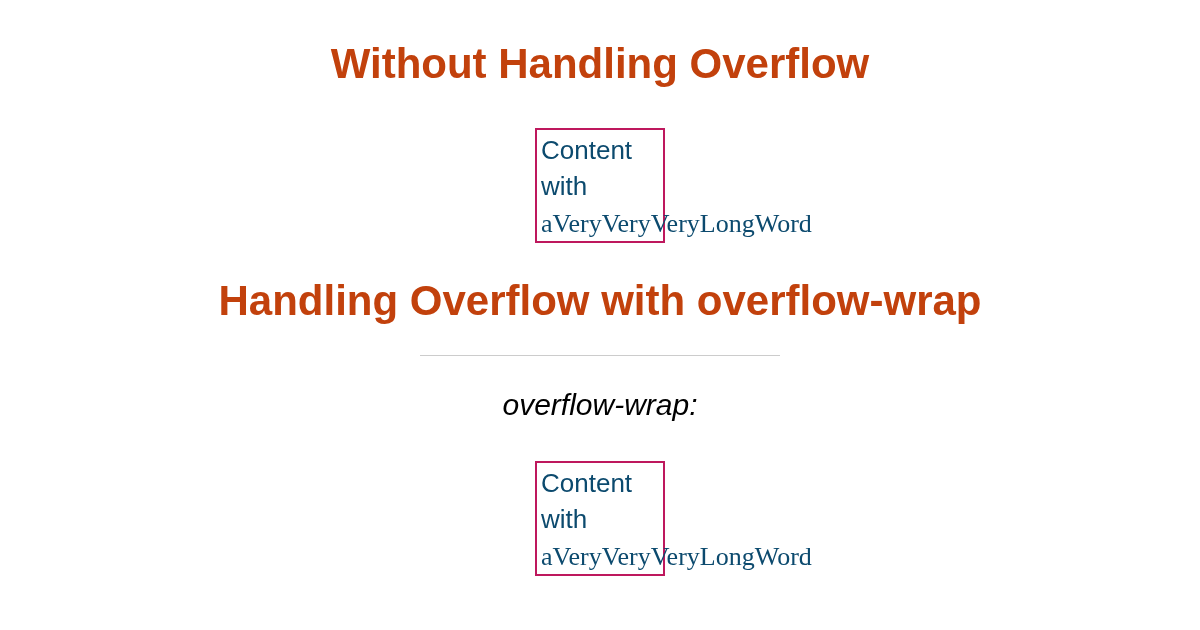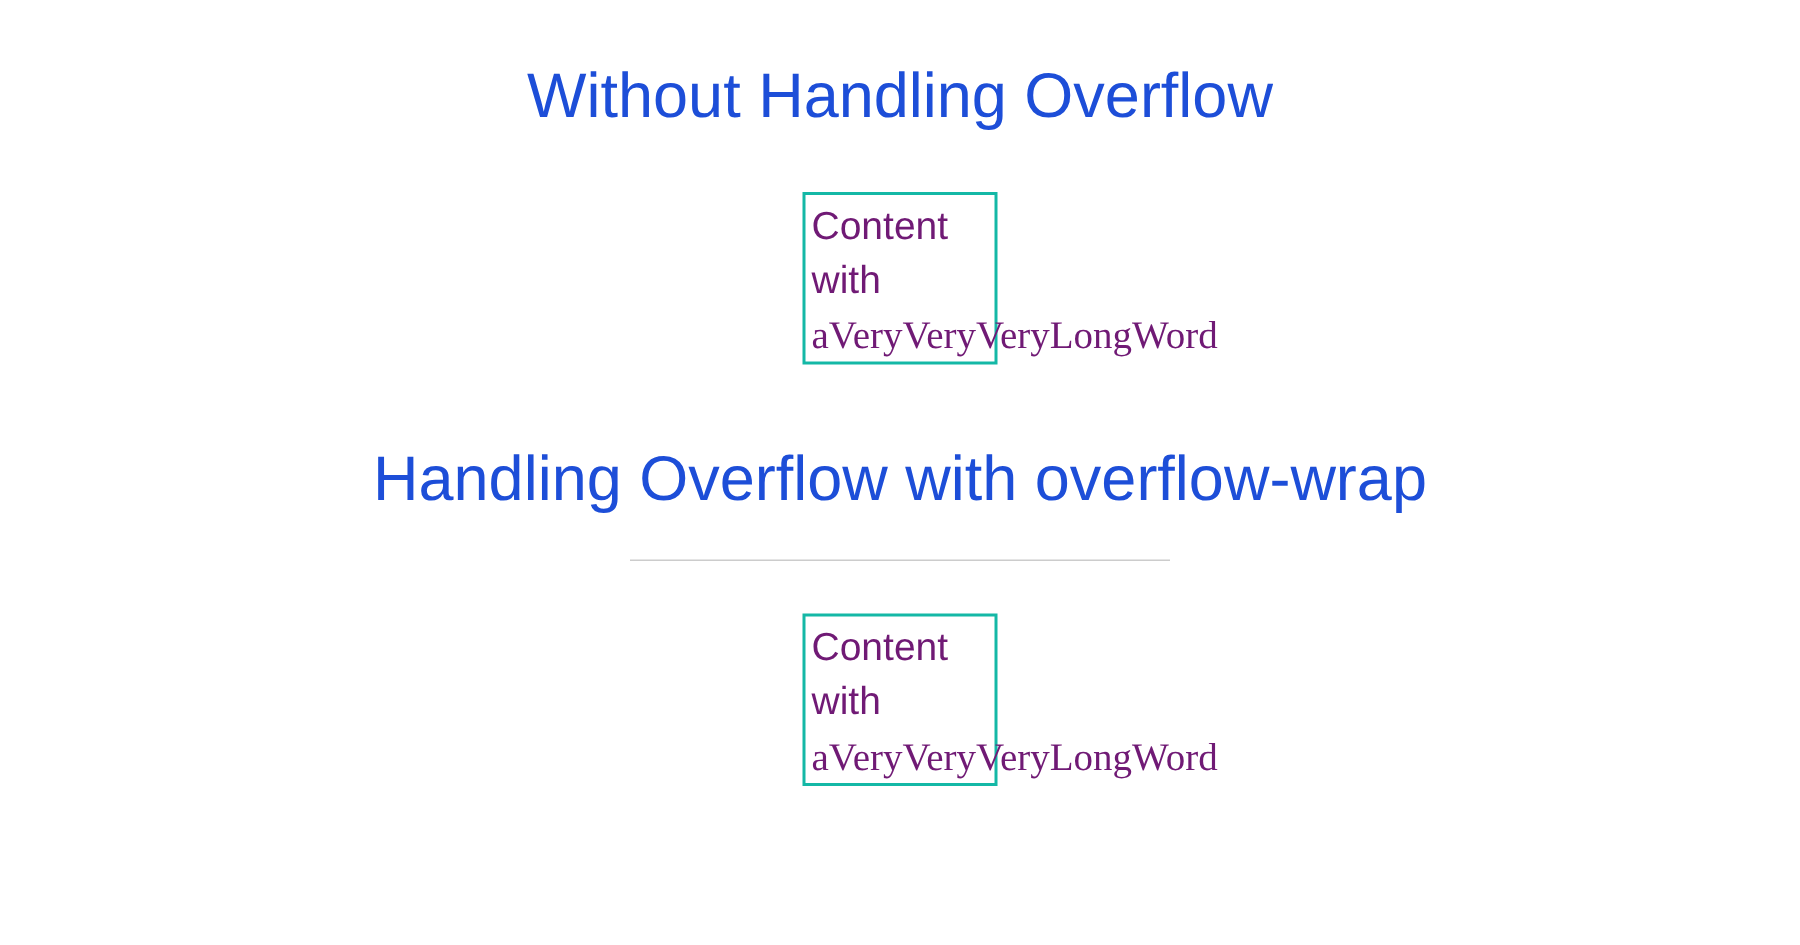--- a/index.html
+++ b/index.html
@@ -13,36 +13,36 @@
       height: 630px;
       background: #fff;
       overflow: hidden;
     }
     .container {
       padding-top: 40px;
       text-align: center;
     }
     h1 {
       font-size: 42px;
-      font-weight: normal;
-      color: #1d4ed8;
+      font-weight: bold;
+      color: #c2410c;
       margin-bottom: 40px;
     }
     h1.second {
-      margin-top: 52px;
+      margin-top: 34px;
       margin-bottom: 30px;
     }
     .box {
       width: 130px;
-      border: 2px solid #14b8a6;
+      border: 2px solid #be185d;
       margin: 0 auto;
       text-align: left;
       font-size: 26px;
       line-height: 1.4;
-      color: #701a75;
+      color: #0c4a6e;
       padding: 2px 4px;
     }
     .box.overflow {
       height: 115px;
     }
     .box.overflow-2 {
       height: 115px;
     }
     hr {
       width: 360px;
@@ -74,20 +74,21 @@
     <div>Content</div>
     <div>with</div>
     <div class="long-word">aVeryVeryVeryLongWord</div>
   </div>
 
   <h1 class="second">Handling Overflow with overflow-wrap</h1>
 
   <hr>
 
   <div class="subtitle">
+    <div>overflow-wrap:</div>
   </div>
 
   <div class="box overflow-2">
     <div>Content</div>
     <div>with</div>
     <div class="long-word">aVeryVeryVeryLongWord</div>
   </div>
 </div>
 
 </body></html>

